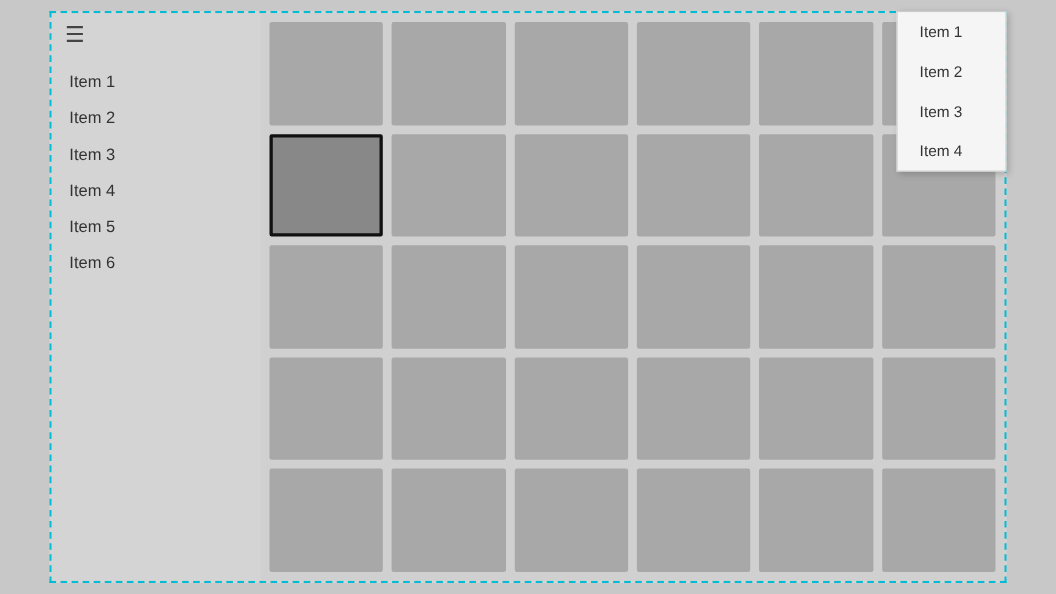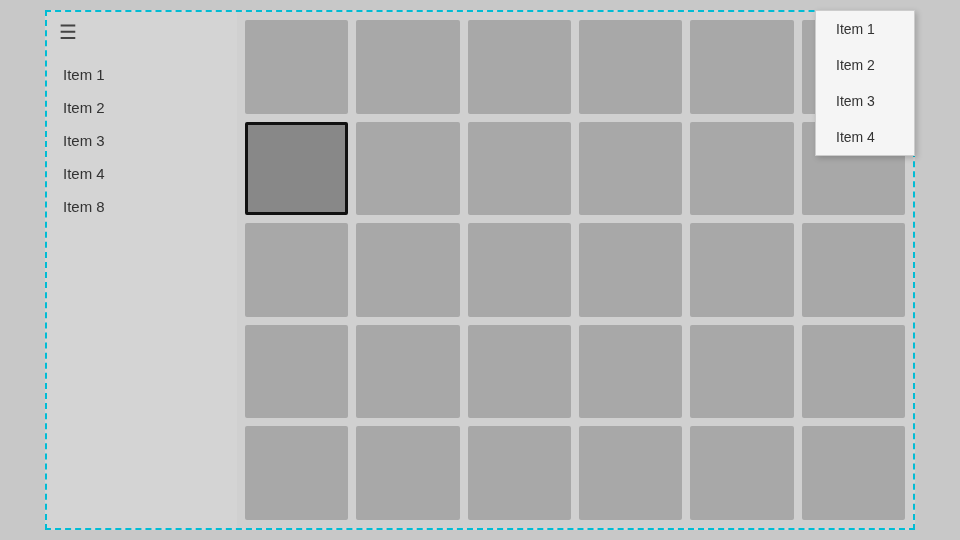--- a/index.html
+++ b/index.html
@@ -103,21 +103,22 @@
 </div>
 
 <div class="main-container">
 
   <div class="sidebar">
     <div class="hamburger-icon">☰</div>
     <div class="sidebar-item">Item 1</div>
     <div class="sidebar-item">Item 2</div>
     <div class="sidebar-item">Item 3</div>
     <div class="sidebar-item">Item 4</div>
-    <div class="sidebar-item">Item 8</div>
+    <div class="sidebar-item">Item 5</div>
+    <div class="sidebar-item">Item 6</div>
   </div>
 
   <div class="content-area" id="grid-container">
 
   <div class="grid-cell"></div>
       <div class="grid-cell"></div>
       <div class="grid-cell"></div>
       <div class="grid-cell"></div>
       <div class="grid-cell"></div>
       <div class="grid-cell"></div>

